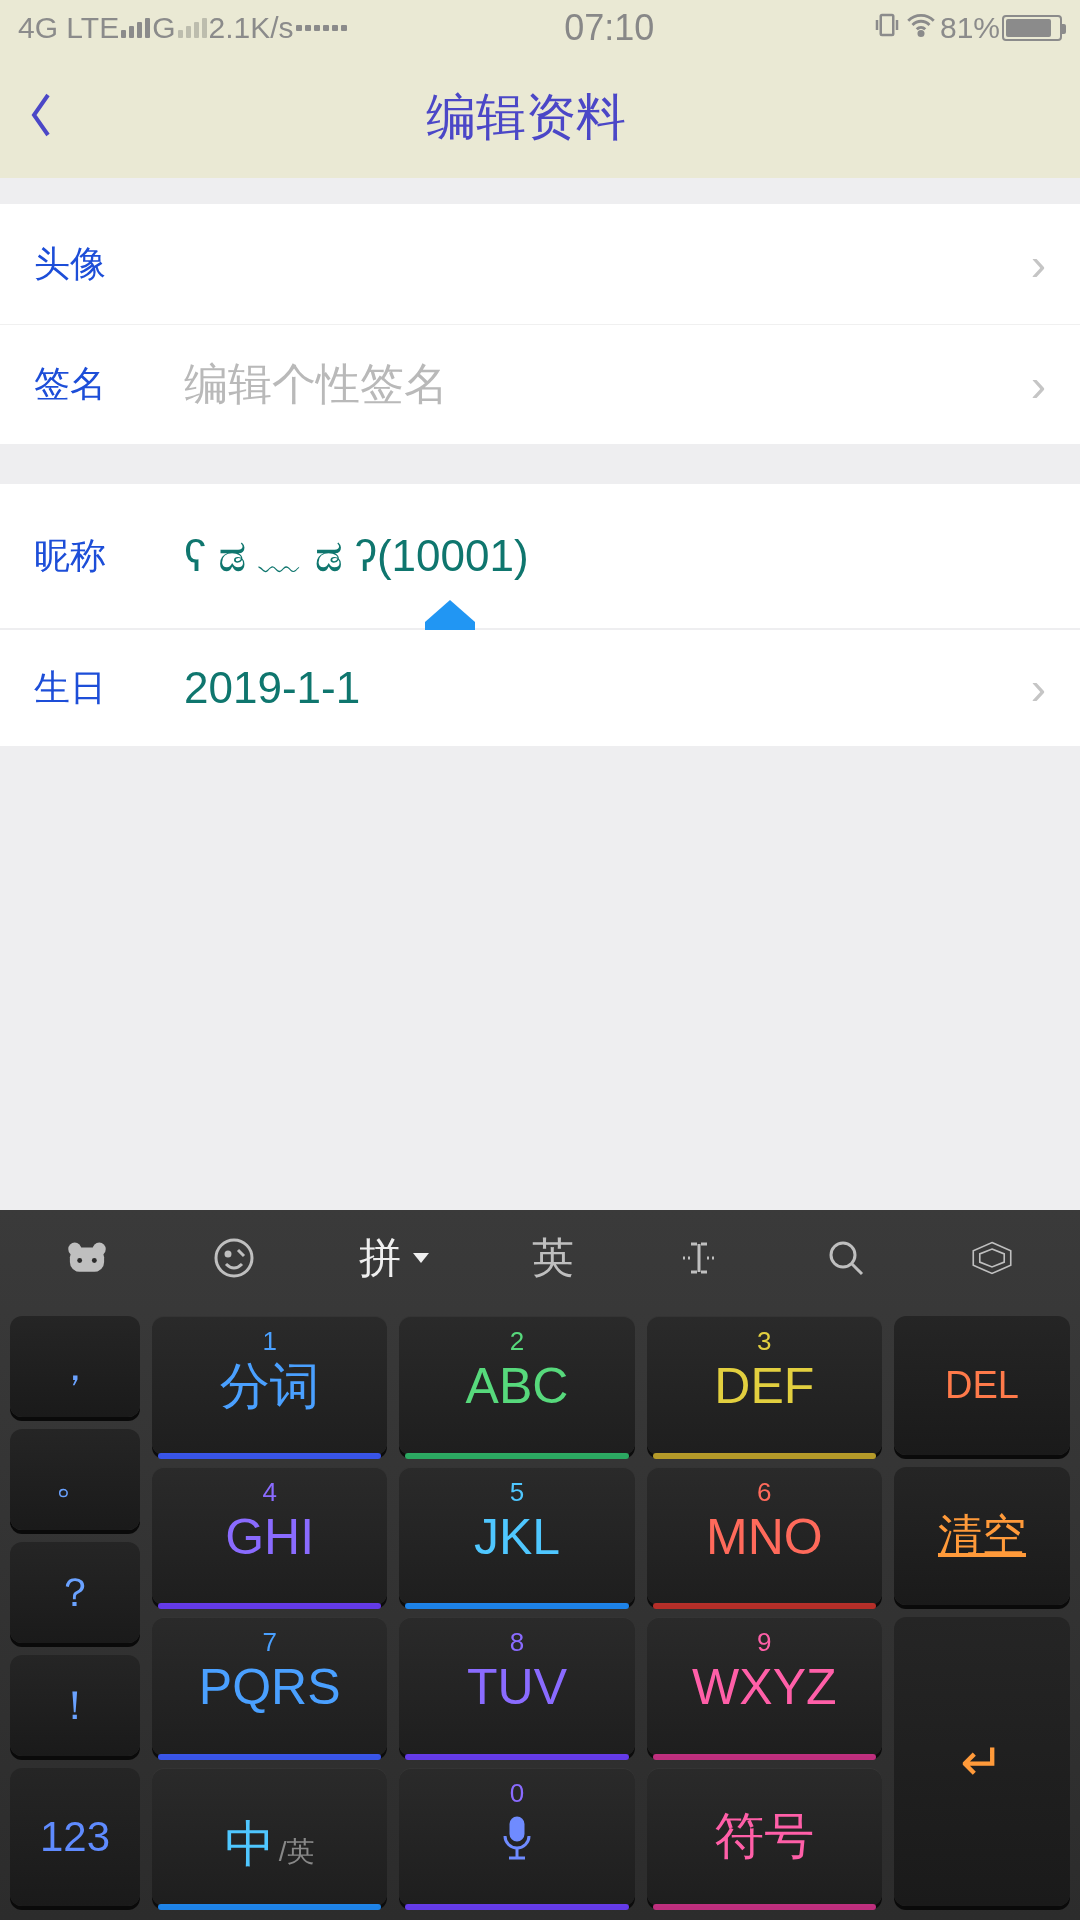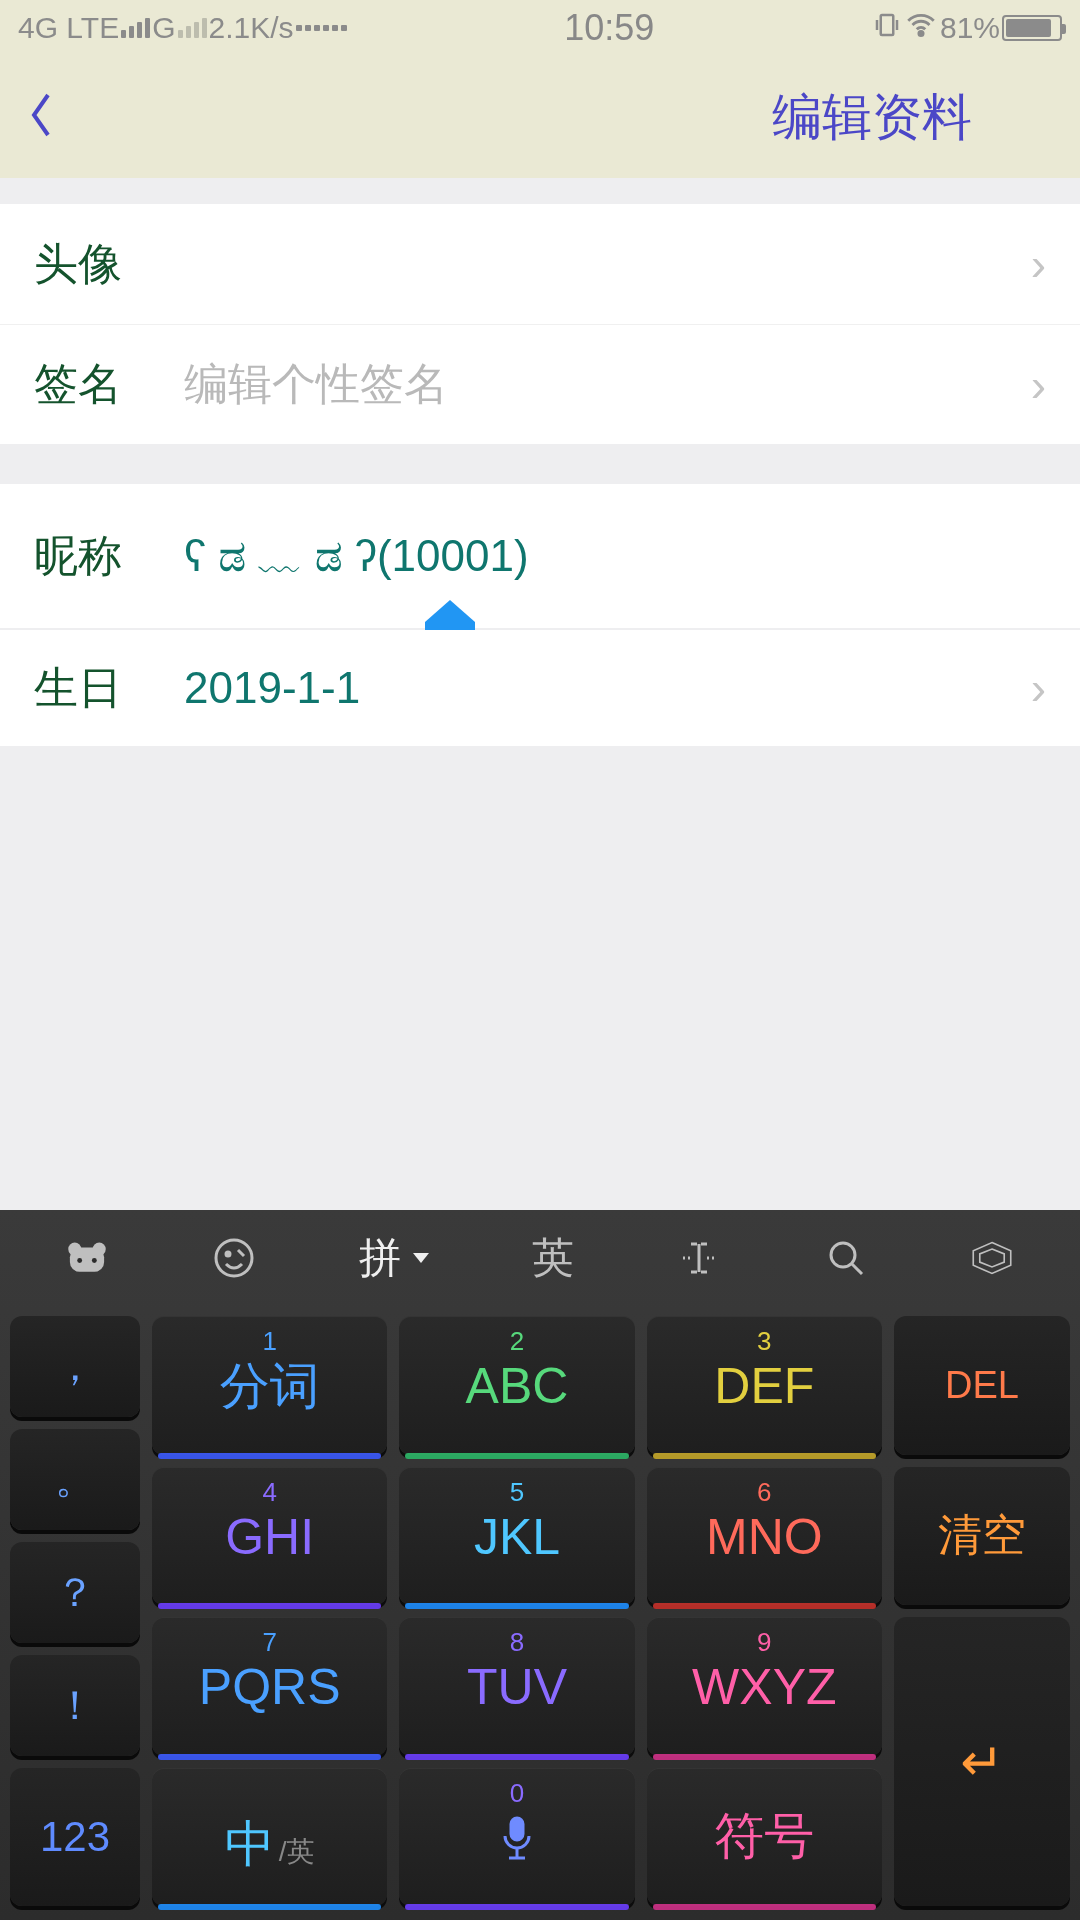--- a/index.html
+++ b/index.html
@@ -12,26 +12,26 @@
   .bars span:nth-child(1){height:8px}.bars span:nth-child(2){height:12px}.bars span:nth-child(3){height:16px}.bars span:nth-child(4){height:20px}
   .bars.faded span { background: #bdbdae; }
   .dots { display:inline-flex; gap:3px; }
   .dots span{width:6px;height:6px;background:#8b8b8b;border-radius:1px}
   .battery { width: 60px; height: 26px; border: 2px solid #8b8b8b; border-radius: 4px; position: relative; }
   .battery::after { content:""; position:absolute; right:-6px; top:7px; width:4px; height:10px; background:#8b8b8b; border-radius:0 2px 2px 0;}
   .battery .fill { position:absolute; left:2px; top:2px; bottom:2px; width:80%; background:#8b8b8b; border-radius:2px;}
   .header { height: 122px; background: #eae9d4; display: flex; align-items: center; position: relative; }
   .back { width: 80px; text-align: center; }
   .back svg { width: 30px; height: 48px; }
-  .title { flex: 1; text-align: right; color: #4b47c7; font-size: 50px; font-weight: 500; padding-right: 108px; }
+  .title { flex: 1; text-align: center; color: #4b47c7; font-size: 50px; font-weight: 500; padding-right: 108px; }
   .gap { height: 26px; background: #eeeef0; }
   .row { background: #fff; display: flex; align-items: center; padding: 0 34px; height: 116px; position: relative; }
   .row.big { height: 120px; }
   .row + .row { border-top: 1px solid #f0f0f0; }
-  .row .label { width: 150px; color: #14532d; font-size: 44px; }
+  .row .label { width: 150px; color: #1d4ed8; font-size: 36px; }
   .row .value { flex: 1; color: #0f766e; font-size: 44px; }
   .row .placeholder { color: #b9b9b9; }
   .row .chev { color: #c5c5c5; font-size: 46px; }
   .section { background:#fff; }
   .gap2 { height: 40px; background:#eeeef0; }
   .cursor { position: absolute; left: 425px; top: 116px; }
   .cursor svg { width: 50px; height: 56px; }
   .keyboard { position: absolute; left:0; right:0; bottom:0; height: 710px; background: linear-gradient(#3a3a3a,#2c2c2c); display:flex; flex-direction:column; }
   .kb-top { height: 96px; display:flex; align-items:center; justify-content:space-around; padding: 0 14px; }
   .kb-top .item { color:#bfbfbf; font-size:42px; display:flex; align-items:center; gap:6px; }
@@ -46,21 +46,21 @@
   .color-blue { color:#4aa0ff; } .color-blue .underglow{background:#3d5cff;}
   .color-green { color:#57d97c; } .color-green .underglow{background:#2fb96a;}
   .color-yellow { color:#e2cf3f; } .color-yellow .underglow{background:#c7a92b;}
   .color-purple { color:#8a6bff; } .color-purple .underglow{background:#6d3fff;}
   .color-cyan { color:#4fc7ff; } .color-cyan .underglow{background:#1f8fff;}
   .color-red { color:#ff6a5b; } .color-red .underglow{background:#c7322b;}
   .color-pink { color:#ff5fa8; } .color-pink .underglow{background:#d1328a;}
   .leftcol { grid-row: 1 / span 3; display:flex; flex-direction:column; gap:12px; }
   .leftcol .sidekey { flex:1; color:#6aa2ff; font-size:40px; }
   .rightcol-del { grid-column:5; grid-row:1; }
-  .rightcol-clear { grid-column:5; grid-row:2; }
+  .rightcol-clear { grid-column:5; grid-row:2;text-decoration:underline; }
   .rightcol-enter { grid-column:5; grid-row:3 / span 2; }
   .tri-down { width:0;height:0;border-left:8px solid transparent;border-right:8px solid transparent;border-top:10px solid #efefef; display:inline-block; margin-left:6px;}
   .enter-arrow { font-size:52px; color:#ff9a3a; }
   .kb-logo { width:54px; height:42px; }
   .sub { font-size:28px; color:#888; margin-left:4px; }
   .nickrow { height: 144px; }
 </style>
 </head>
 <body>
 
@@ -83,21 +83,21 @@
     <span>2.1K/s</span>
     <span class="dots">
         <span></span>
         <span></span>
         <span></span>
         <span></span>
         <span></span>
         <span></span>
       </span>
   </div>
-  <div class="center">10:59</div>
+  <div class="center">07:10</div>
   <div class="right">
     <span>
       <svg viewBox="0 0 24 24" width="30" height="30" fill="none" stroke="#8b8b8b" stroke-width="2">
           <rect x="7" y="4" width="10" height="16" rx="1"></rect>
           <path d="M4 8v8M20 8v8"></path>
         </svg>
     </span>
     <span>
       <svg viewBox="0 0 24 24" width="34" height="34" fill="none" stroke="#8b8b8b" stroke-width="2">
           <path d="M3 9c5-5 13-5 18 0"></path>

